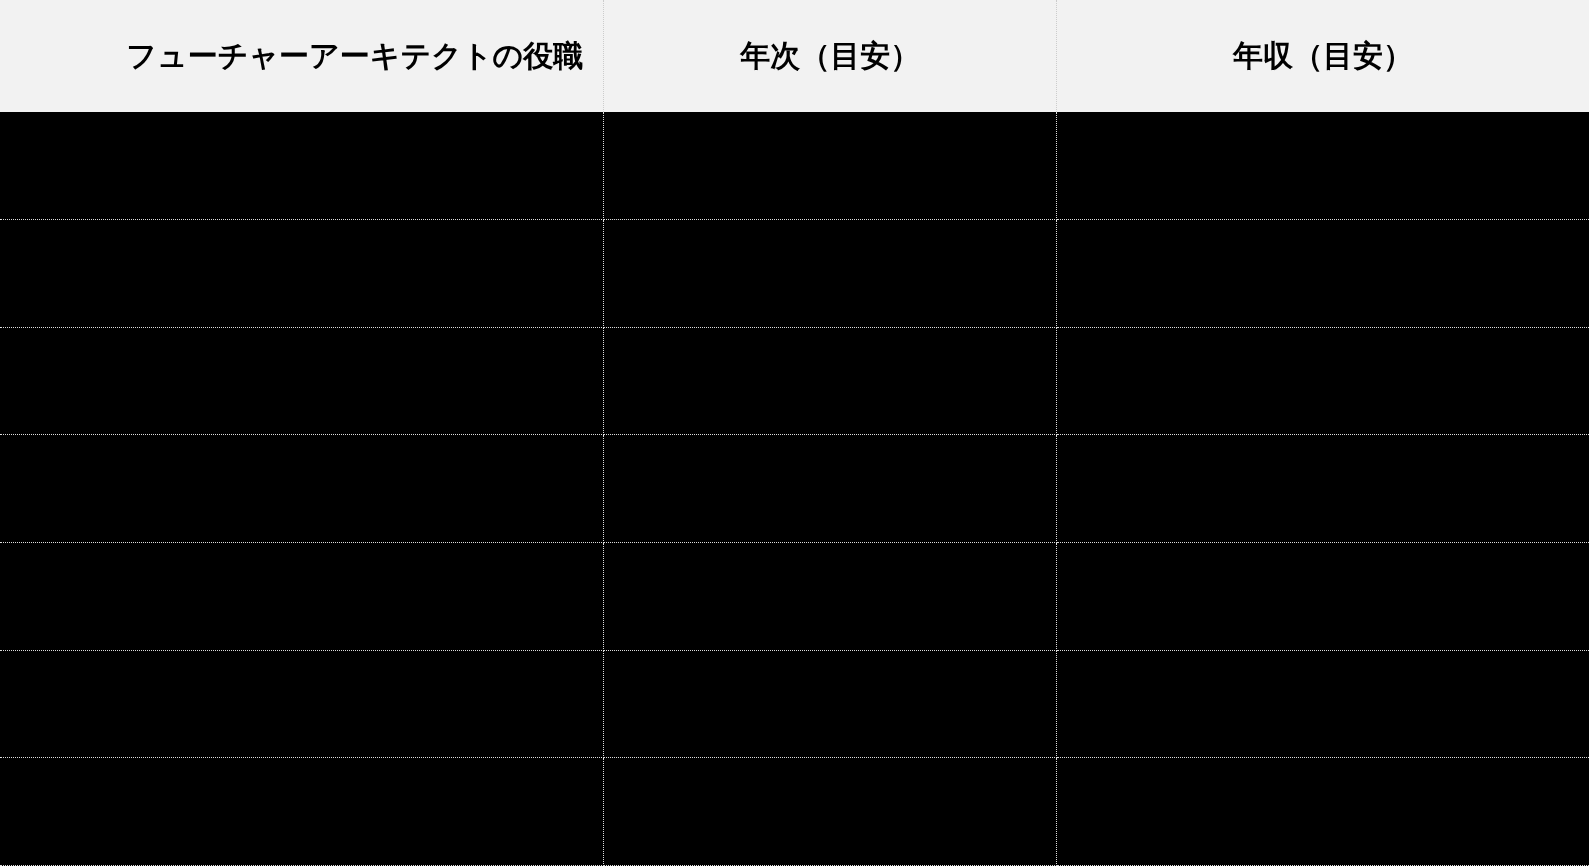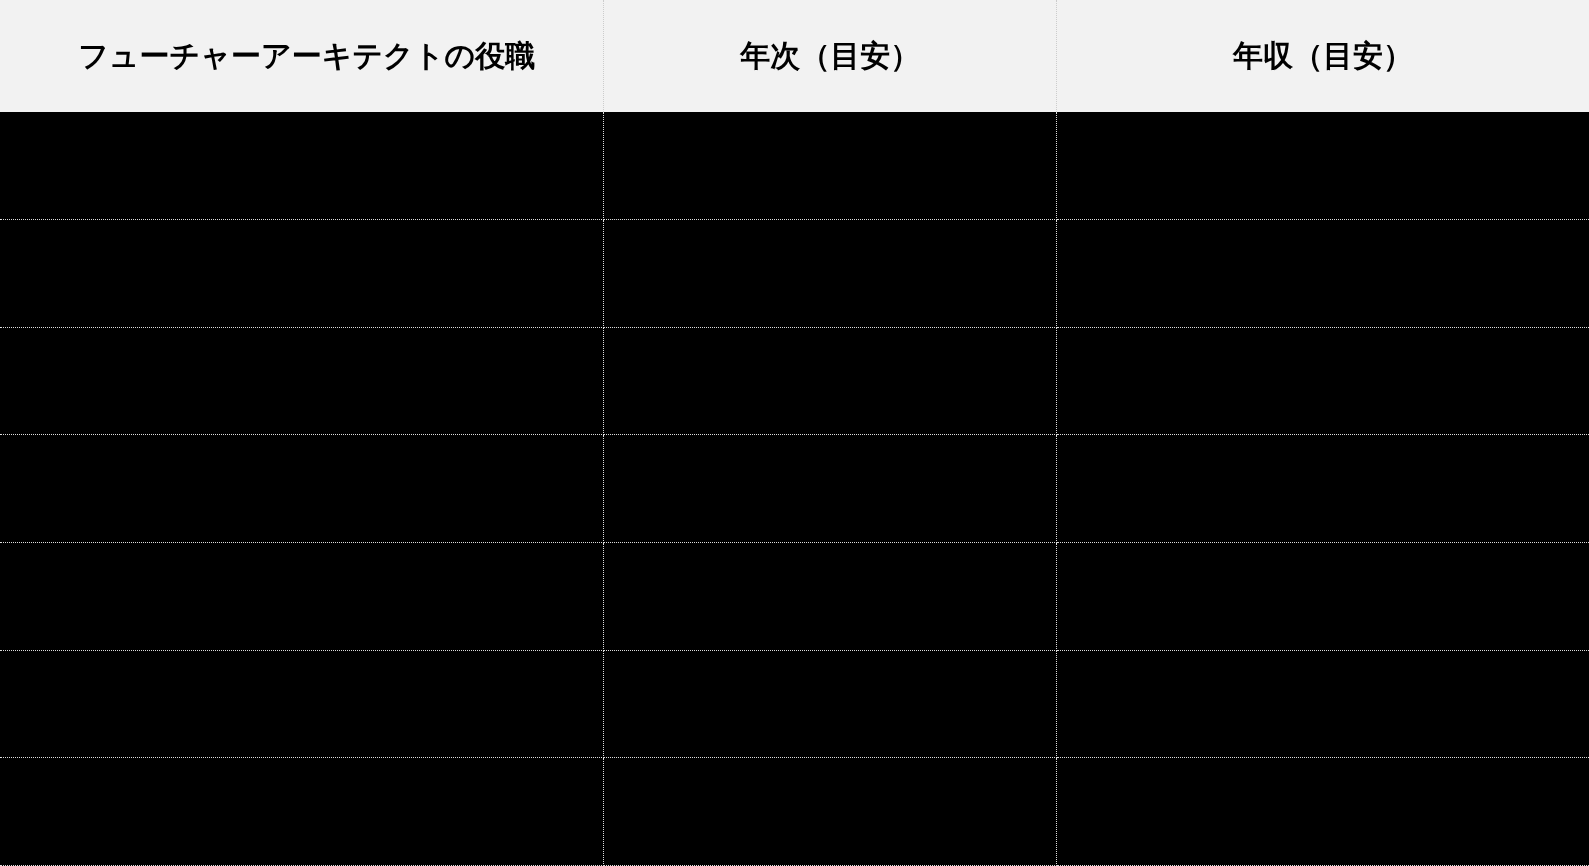--- a/index.html
+++ b/index.html
@@ -28,21 +28,21 @@
     }
     th {
       font-size: 30px;
       font-weight: bold;
       color: #000000;
       padding: 30px 20px;
       border-right: 1px dotted #cccccc;
       height: 112px;
     }
     th:first-child {
-      text-align: center;
+      text-align: right;
       padding-left: 30px;
       width: 38%;
     }
     th:nth-child(2) {
       width: 28.5%;
     }
     th:nth-child(3) {
       width: 33.5%;
     }
     th:last-child {

